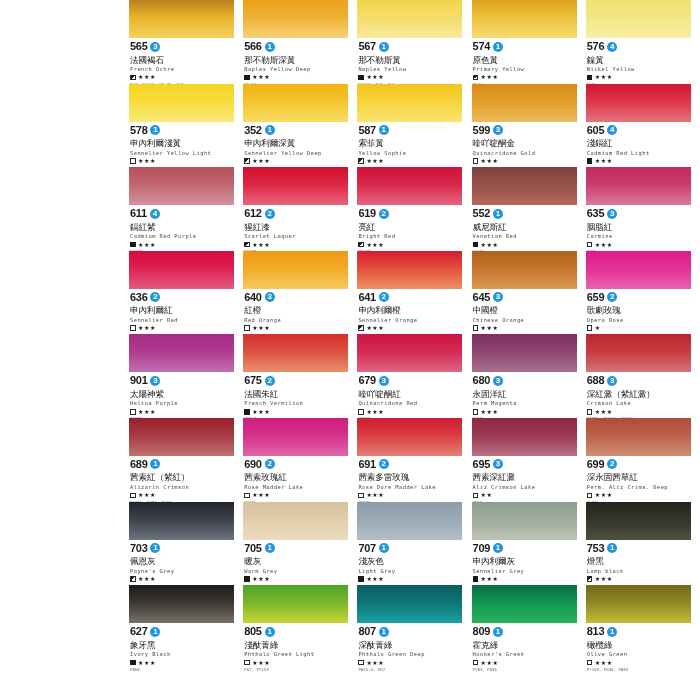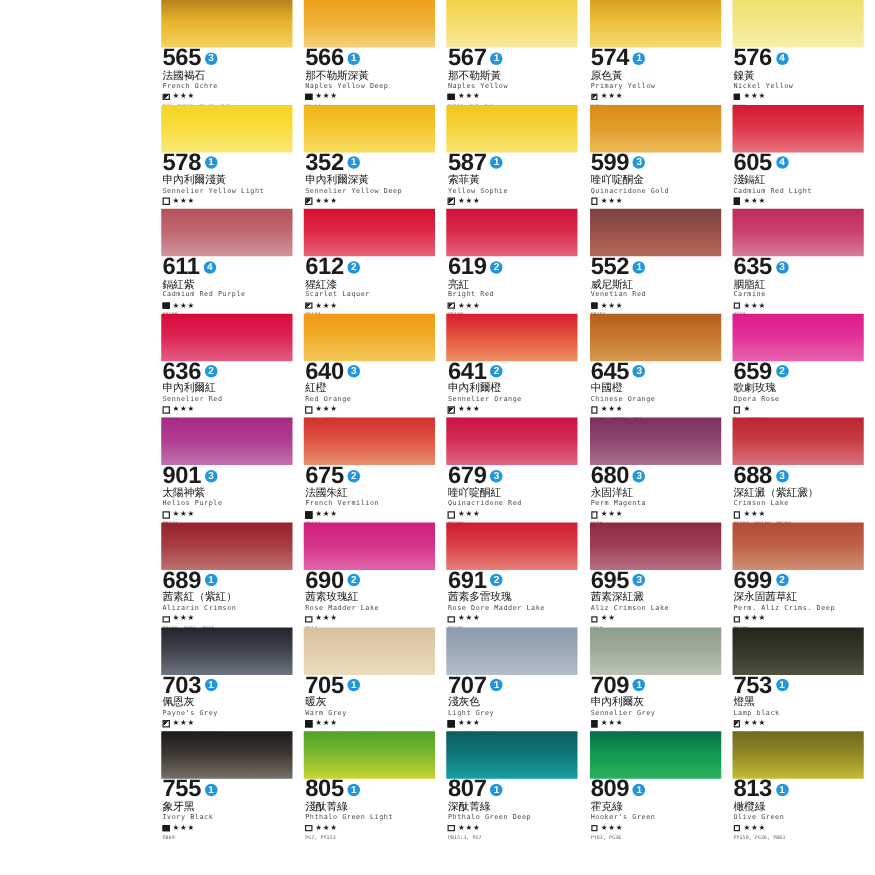--- a/index.html
+++ b/index.html
@@ -31,21 +31,21 @@
     padding-top:1px;
     padding-left:1px;
   }
   .id-line{
     display:flex;align-items:center;
     gap:3px;
     height:13px;
     margin-top:1px;
   }
   .swatch-number{
-    font-size:19px;
+    font-size:11px;
     font-weight:bold;
     color:#1b1b1b;
     letter-spacing:-0.3px;
     line-height:13px;
   }
   .series-badge{
     width:10px;height:10px;
     border-radius:50%;
     background:#2196dd;
     color:#ffffff;
@@ -668,21 +668,21 @@
           <span class="opacity-icon semi"></span>
           <span class="stars">★★★</span>
         </div>
         <div class="pigments">PBk6, PY43</div>
       </div>
     </div>
     <div class="swatch-cell">
       <div class="swatch-patch" style="background: linear-gradient(rgb(30, 26, 24) 0%, rgb(60, 54, 49) 45%, rgb(120, 112, 105) 100%);"></div>
       <div class="swatch-info">
         <div class="id-line">
-          <span class="swatch-number">755</span>
+          <span class="swatch-number">627</span>
           <span class="series-badge" style="background: rgb(33, 150, 221);">1</span>
         </div>
         <div class="name-cn">象牙黑</div>
         <div class="name-en">Ivory Black</div>
         <div class="prop-line">
           <span class="opacity-icon opaque"></span>
           <span class="stars">★★★</span>
         </div>
         <div class="pigments">PBk9</div>
       </div>

